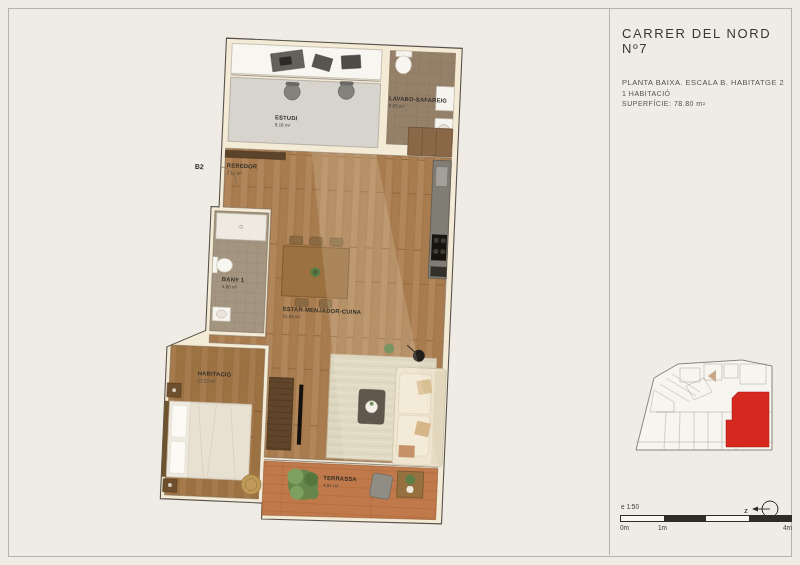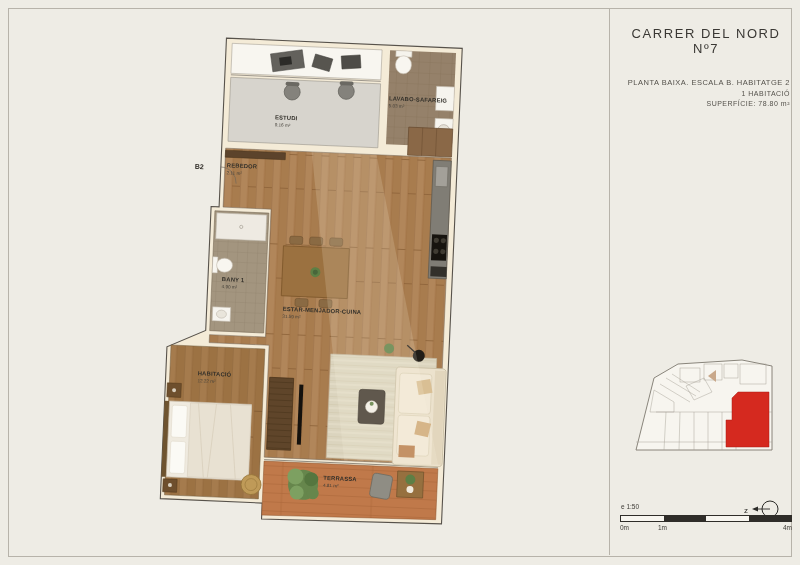--- a/index.html
+++ b/index.html
@@ -1,22 +1,22 @@
 <!DOCTYPE html>
 <html><head>
 <meta charset="utf-8">
 <style>
   html,body{margin:0;padding:0;}
   .sheet{position:relative;width:800px;height:565px;background:#eeece5;overflow:hidden;
          font-family:"Liberation Sans", sans-serif;color:#3a3834;}
   .frame{position:absolute;left:8px;top:8px;width:782px;height:547px;border:1px solid #b7b3aa;}
   .divider{position:absolute;left:609px;top:9px;width:1px;height:546px;background:#b7b3aa;}
   .title-block{position:absolute;left:622px;top:26px;width:168px;}
-  .title{font-size:13px;letter-spacing:1.6px;color:#3a3834;font-weight:400;text-align:center;}
-  .sub{font-size:7px;letter-spacing:.5px;color:#54514b;margin-top:3px;text-align:right;}
+  .title{font-size:13px;letter-spacing:1.6px;color:#3a3834;font-weight:400;}
+  .sub{font-size:7px;letter-spacing:.5px;color:#54514b;margin-top:3px;}
   .sub.first{margin-top:22px;font-size:7.5px;}
   .plan-wrap{position:absolute;left:148px;top:30px;width:330px;height:510px;}
   .mini-wrap{position:absolute;left:620px;top:350px;width:166px;height:120px;}
   .legend{position:absolute;left:620px;top:503px;width:172px;height:34px;font-size:6.5px;color:#3c3a35;}
   .scale-label{position:absolute;left:1px;top:0;}
   .scale-bar{position:absolute;left:0;top:12px;width:170px;height:5px;border:1px solid #2f2d29;display:flex;}
   .scale-bar div{height:100%;}
   .seg-w{background:#f7f5ef;width:25%;} .seg-b{background:#2f2d29;width:25%;}
   .tick{position:absolute;top:21px;}
   .tick.t0{left:0;} .tick.t1{left:38px;} .tick.t4{right:0;}

